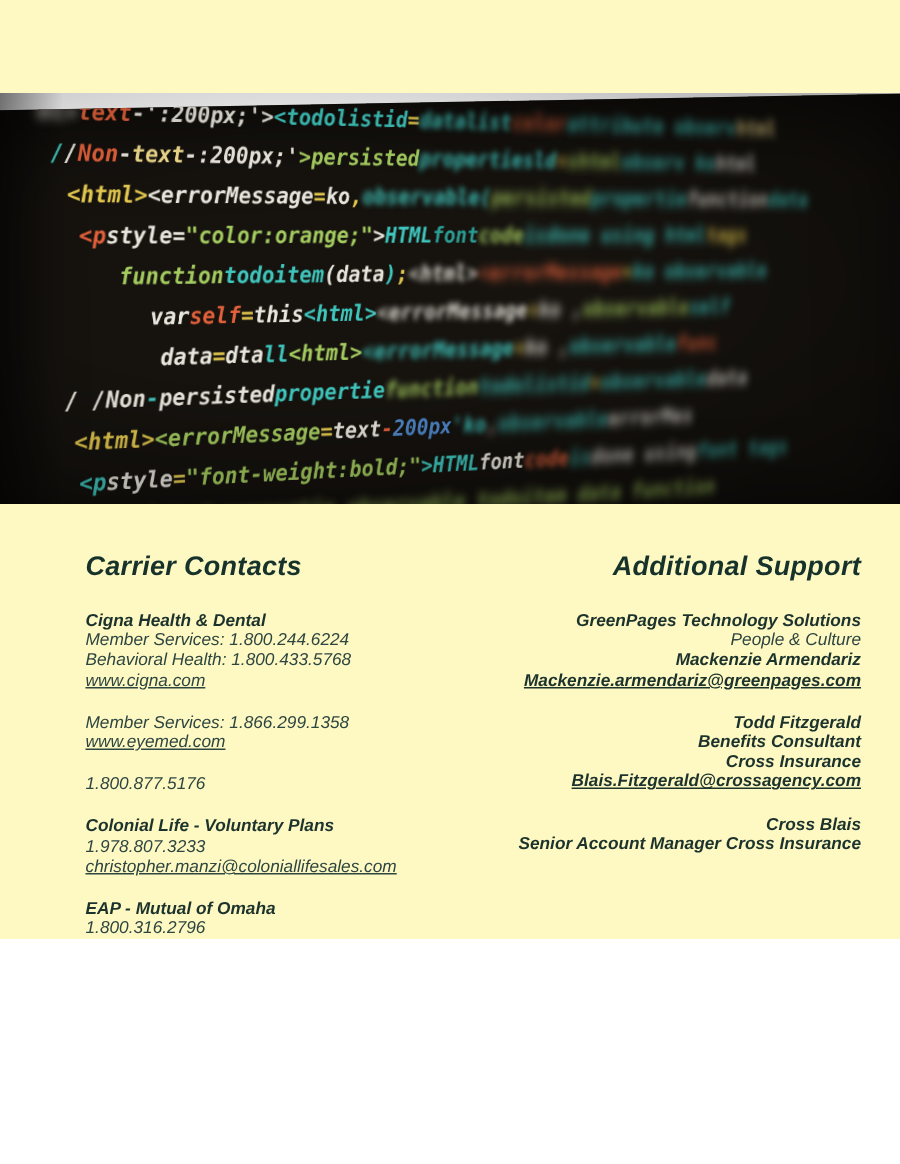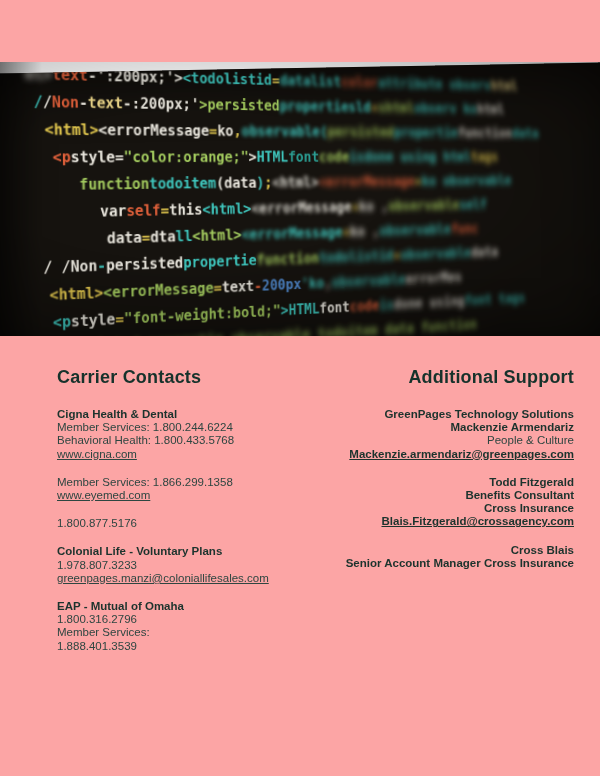--- a/index.html
+++ b/index.html
@@ -1,17 +1,17 @@
 <!DOCTYPE html>
 <html><head>
 <meta charset="utf-8">
 <style>
   html,body{margin:0;padding:0;background:#ffffff;}
-  .page{position:relative;width:600px;height:776px;background:#fca5a5;overflow:hidden;
-        font-family:"Liberation Sans",sans-serif;}
+  .page{position:relative;width:600px;height:626px;background:#fef9c3;overflow:hidden;
+        font-family:"Liberation Sans",sans-serif;font-style:italic;}
 
   
   .hero{position:absolute;left:0;top:62px;width:600px;height:274px;overflow:hidden;background:#ffffff;}
   .photo{position:absolute;left:-12px;right:-12px;top:6px;bottom:-18px;background:#16130f;
          transform:rotate(-1.05deg);overflow:hidden;
          box-shadow:inset 0 0 60px rgba(0,0,0,.6);}
   .code-lines{position:absolute;left:12px;top:-14px;width:830px;
               transform-origin:0 50%;transform:perspective(750px) rotateY(13deg);
               font-family:"DejaVu Sans Mono",monospace;font-weight:bold;font-size:16px;}
   .cl{height:28px;line-height:28px;white-space:nowrap;}
@@ -71,37 +71,37 @@
           <div class="group">
             <div class="line">Member Services: 1.866.299.1358</div>
             <a class="line link">www.eyemed.com</a>
           </div>
           <div class="group">
             <div class="line">1.800.877.5176</div>
           </div>
           <div class="group">
             <div class="line bold">Colonial Life - Voluntary Plans</div>
             <div class="line">1.978.807.3233</div>
-            <a class="line link">greenpages.manzi@coloniallifesales.com</a>
+            <a class="line link">christopher.manzi@coloniallifesales.com</a>
           </div>
           <div class="group">
             <div class="line bold">EAP - Mutual of Omaha</div>
             <div class="line">1.800.316.2796</div>
             <div class="line">Member Services:</div>
             <div class="line">1.888.401.3539</div>
           </div>
         </div>
     </section>
     <section class="col-right">
       <h2>Additional Support</h2>
       <div id="right-groups">
           <div class="group">
             <div class="line bold">GreenPages Technology Solutions</div>
+            <div class="line">People &amp; Culture</div>
             <div class="line bold">Mackenzie Armendariz</div>
-            <div class="line">People &amp; Culture</div>
             <a class="line bold link">Mackenzie.armendariz@greenpages.com</a>
           </div>
           <div class="group">
             <div class="line bold">Todd Fitzgerald</div>
             <div class="line bold">Benefits Consultant</div>
             <div class="line bold">Cross Insurance</div>
             <a class="line bold link">Blais.Fitzgerald@crossagency.com</a>
           </div>
           <div class="group">
             <div class="line bold">Cross Blais</div>

